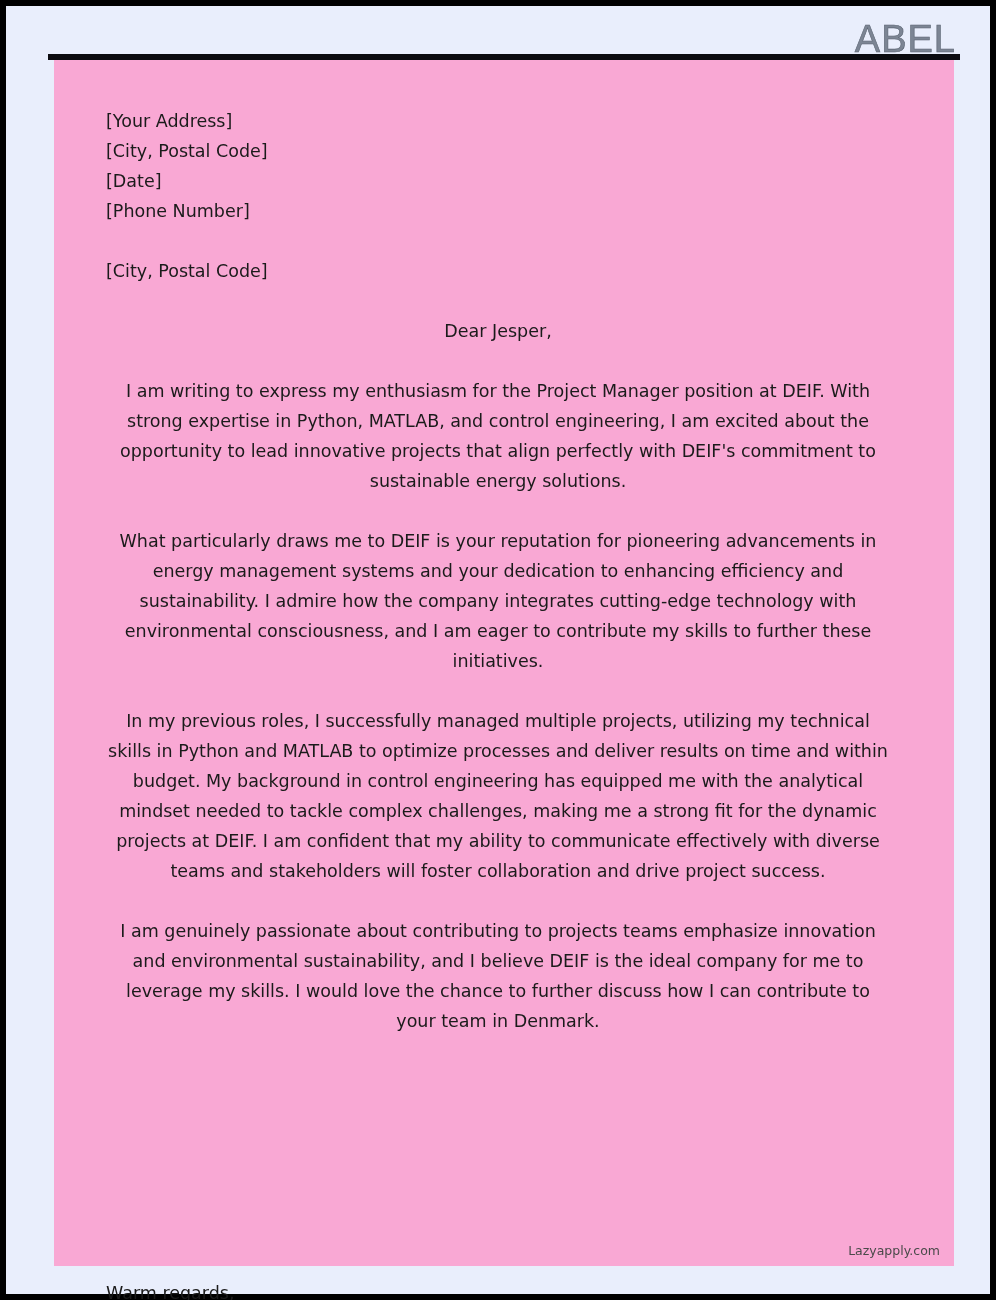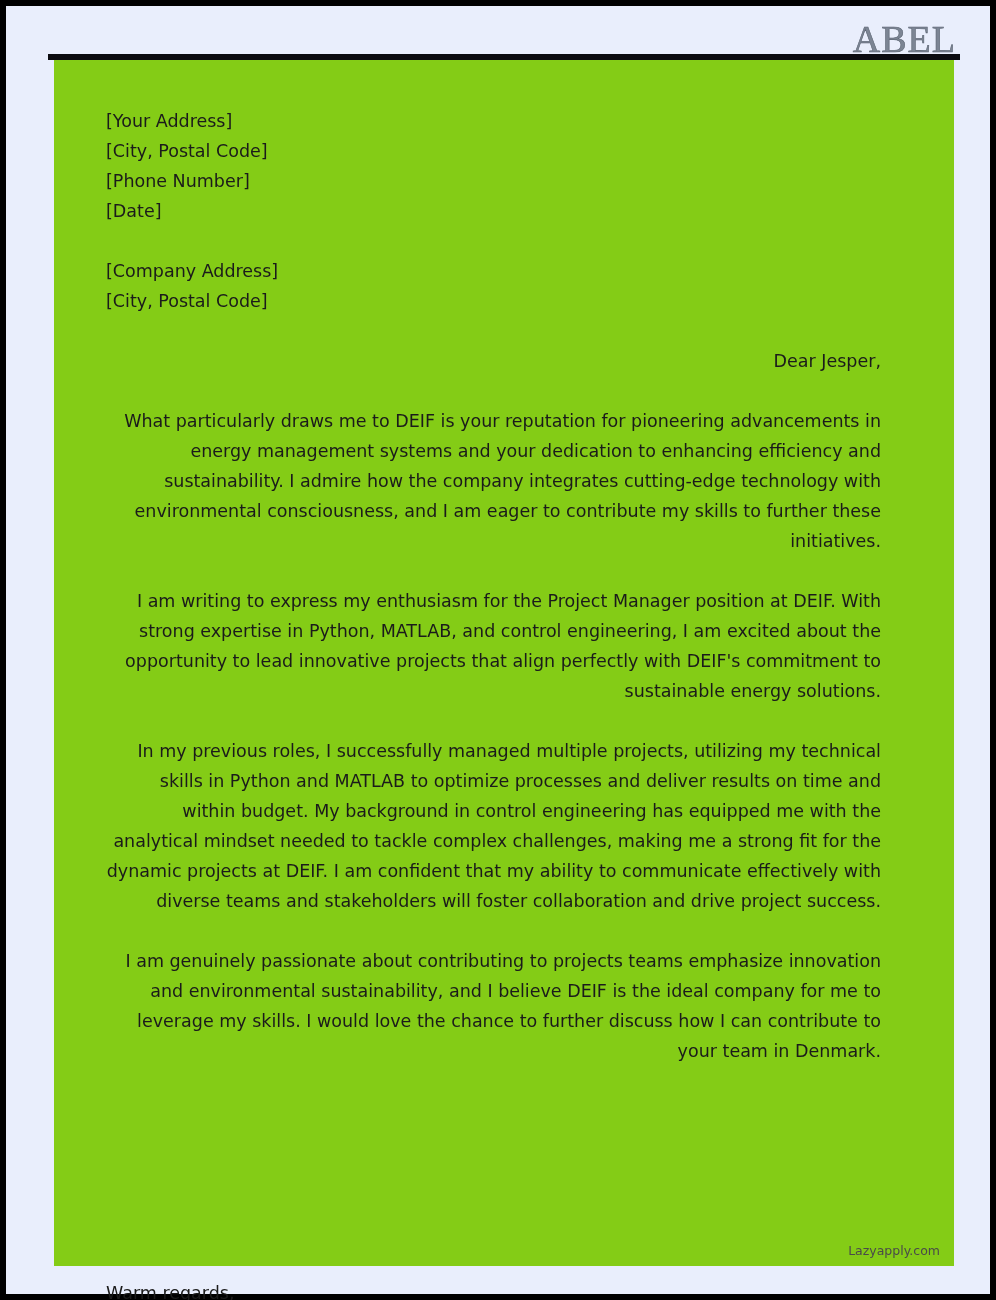--- a/index.html
+++ b/index.html
@@ -27,62 +27,62 @@
     border-top: 6px solid #000;
     border-bottom: 6px solid #000;
   }
   .brand {
     position: absolute;
     right: 34px;
     top: 14px;
     font-size: 38px;
     letter-spacing: 1px;
     color: #7c8594;
-    font-family: Liberation Serif, serif;
+    font-family: Liberation Sans, sans-serif;
     font-weight: 400;
     line-height: 1;
     -webkit-text-stroke: 0.6px #5b6472;
   }
   .rule {
     position: absolute;
     left: 42px;
     top: 48px;
     width: 912px;
     height: 6px;
     background: #0b0b10;
   }
   .sheet {
     position: absolute;
     left: 48px;
     top: 54px;
     width: 900px;
     height: 1206px;
-    background: #84cc16;
+    background: #f9a8d4;
     box-sizing: border-box;
     overflow: hidden;
   }
   .letter {
     position: absolute;
     left: 52px;
     top: 46px;
     width: 790px;
     color: #1b1b1b;
     font-size: 17.5px;
     line-height: 30px;
   }
   .block {
     margin: 0 0 30px 0;
   }
   .line {
     display: block;
     white-space: pre-wrap;
   }
   p.para {
-    margin: 0 15px 30px 0;
-    text-align: right;
+    margin: 0 6px 30px 0;
+    text-align: center;
   }
   .footer-note {
     position: absolute;
     right: 14px;
     bottom: 8px;
     font-size: 12.5px;
     color: #4a4a4a;
   }
   .below-fold {
     position: absolute;
@@ -100,33 +100,32 @@
 
   <div class="brand">ABEL</div>
   <div class="rule"></div>
 
   <div class="sheet">
     <div class="letter">
 
       <div class="block">
         <span class="line">[Your Address]</span>
         <span class="line">[City, Postal Code]</span>
+        <span class="line">[Date]</span>
         <span class="line">[Phone Number]</span>
-        <span class="line">[Date]</span>
       </div>
 
       <div class="block">
-        <span class="line">[Company Address]</span>
         <span class="line">[City, Postal Code]</span>
       </div>
 
       <p class="para">Dear Jesper,</p>
 
+      <p class="para">I am writing to express my enthusiasm for the Project Manager position at DEIF. With strong expertise in Python, MATLAB, and control engineering, I am excited about the opportunity to lead innovative projects that align perfectly with DEIF's commitment to sustainable energy solutions.</p>
       <p class="para">What particularly draws me to DEIF is your reputation for pioneering advancements in energy management systems and your dedication to enhancing efficiency and sustainability. I admire how the company integrates cutting-edge technology with environmental consciousness, and I am eager to contribute my skills to further these initiatives.</p>
-      <p class="para">I am writing to express my enthusiasm for the Project Manager position at DEIF. With strong expertise in Python, MATLAB, and control engineering, I am excited about the opportunity to lead innovative projects that align perfectly with DEIF's commitment to sustainable energy solutions.</p>
       <p class="para">In my previous roles, I successfully managed multiple projects, utilizing my technical skills in Python and MATLAB to optimize processes and deliver results on time and within budget. My background in control engineering has equipped me with the analytical mindset needed to tackle complex challenges, making me a strong fit for the dynamic projects at DEIF. I am confident that my ability to communicate effectively with diverse teams and stakeholders will foster collaboration and drive project success.</p>
       <p class="para">I am genuinely passionate about contributing to projects teams emphasize innovation and environmental sustainability, and I believe DEIF is the ideal company for me to leverage my skills. I would love the chance to further discuss how I can contribute to your team in Denmark.</p>
 
     </div>
 
     <div class="footer-note">Lazyapply.com</div>
   </div>
 
   <div class="below-fold">Warm regards,</div>
 

